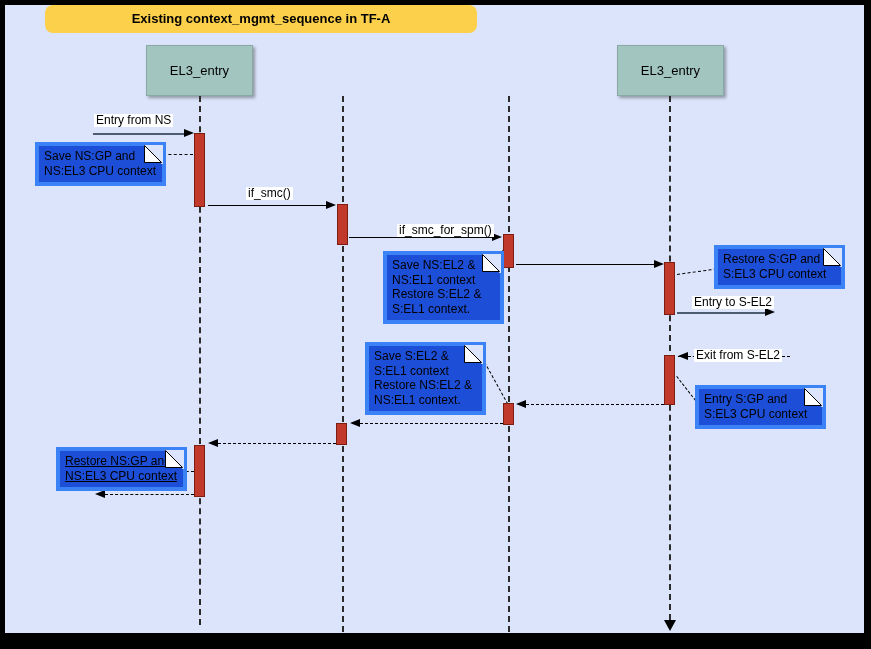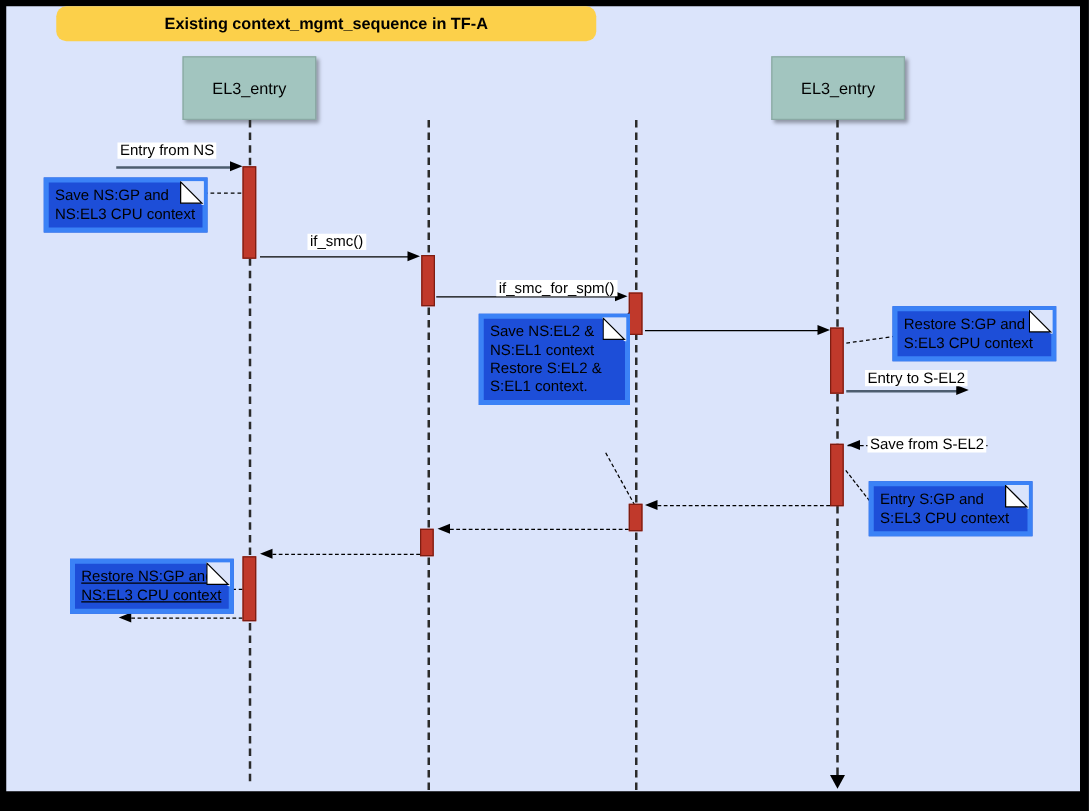--- a/index.html
+++ b/index.html
@@ -84,21 +84,21 @@
 
   <div>
     <div class="line solid-thick" style="left:677px;top:312px;width:89px;"></div>
     <div class="arrR" style="left:765px;top:308px;"></div>
     <div class="mlabel" style="left:692px;top:296px;">Entry to S-EL2</div>
   </div>
 
   <div>
     <div class="line dashline" style="left:678px;top:356px;width:112px;"></div>
     <div class="arrL" style="left:678px;top:352px;"></div>
-    <div class="mlabel" style="left:694px;top:349px;">Save from S-EL2</div>
+    <div class="mlabel" style="left:694px;top:349px;">Exit from S-EL2</div>
   </div>
 
   <div>
     <div class="line dashline" style="left:526px;top:404px;width:138px;"></div>
     <div class="arrL" style="left:516px;top:400px;"></div>
   </div>
 
   <div>
     <div class="line dashline" style="left:360px;top:423px;width:143px;"></div>
     <div class="arrL" style="left:350px;top:419px;"></div>
@@ -157,20 +157,30 @@
 S:EL3 CPU context</div>
   </div>
   <div class="note" style="left:695px;top:385px;width:131px;">
     <svg class="fold" width="19" height="19">
         <path d="M0,0 L19,0 L19,19 Z" fill="#dbe4fb" stroke="#dbe4fb" stroke-width="2"></path>
         <path d="M0.5,0.5 L17.5,17.5 L0.5,17.5 Z" fill="#ffffff" stroke="#000000" stroke-width="1"></path>
       </svg>
     <div class="note-text">Entry S:GP and
 S:EL3 CPU context</div>
   </div>
+  <div class="note" style="left:365px;top:342px;width:121px;">
+    <svg class="fold" width="19" height="19">
+        <path d="M0,0 L19,0 L19,19 Z" fill="#dbe4fb" stroke="#dbe4fb" stroke-width="2"></path>
+        <path d="M0.5,0.5 L17.5,17.5 L0.5,17.5 Z" fill="#ffffff" stroke="#000000" stroke-width="1"></path>
+      </svg>
+    <div class="note-text">Save S:EL2 &amp;
+S:EL1 context
+Restore NS:EL2 &amp;
+NS:EL1 context.</div>
+  </div>
   <div class="note" style="left:56px;top:447px;width:131px;text-decoration:underline;">
     <svg class="fold" width="19" height="19">
         <path d="M0,0 L19,0 L19,19 Z" fill="#dbe4fb" stroke="#dbe4fb" stroke-width="2"></path>
         <path d="M0.5,0.5 L17.5,17.5 L0.5,17.5 Z" fill="#ffffff" stroke="#000000" stroke-width="1"></path>
       </svg>
     <div class="note-text">Restore NS:GP and
 NS:EL3 CPU context</div>
   </div>
 </div>
 

